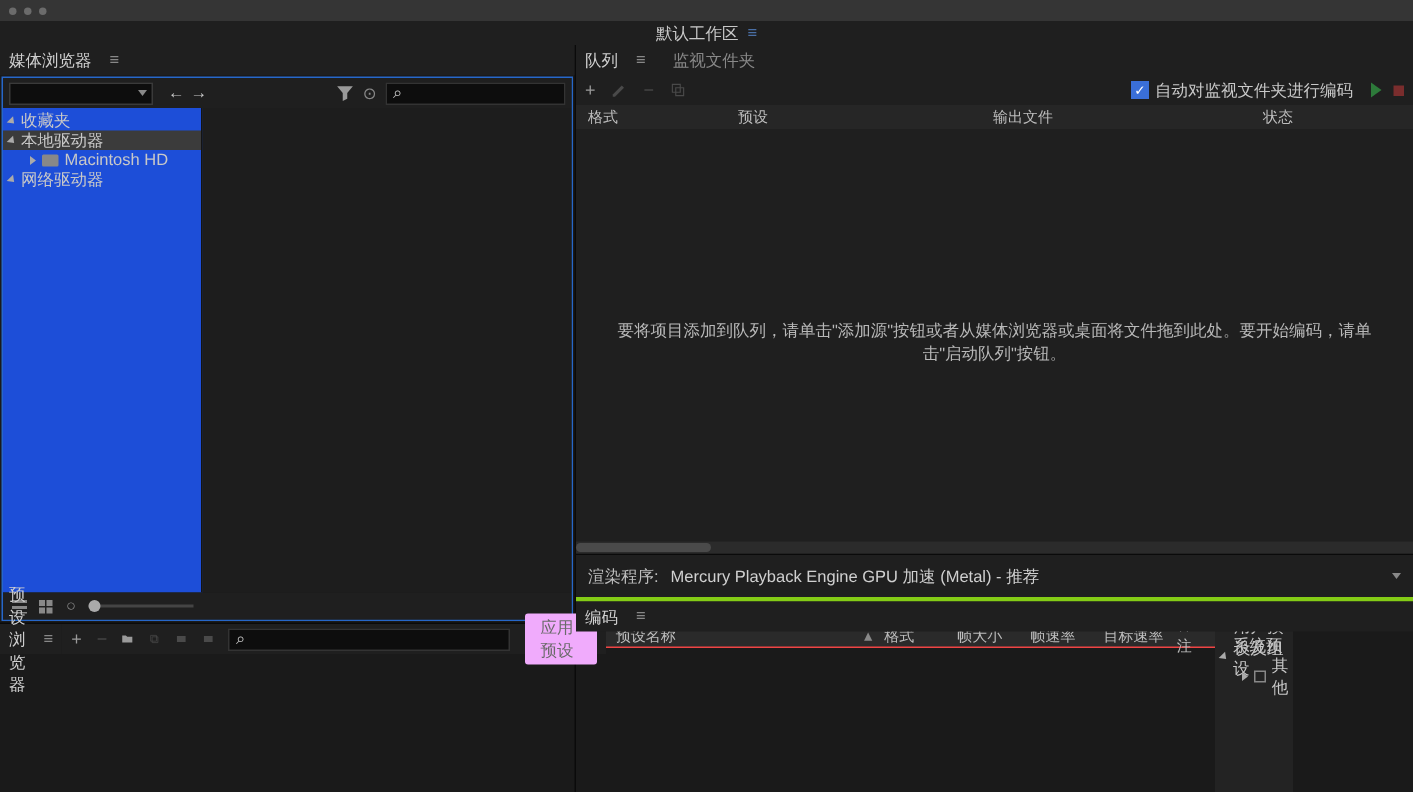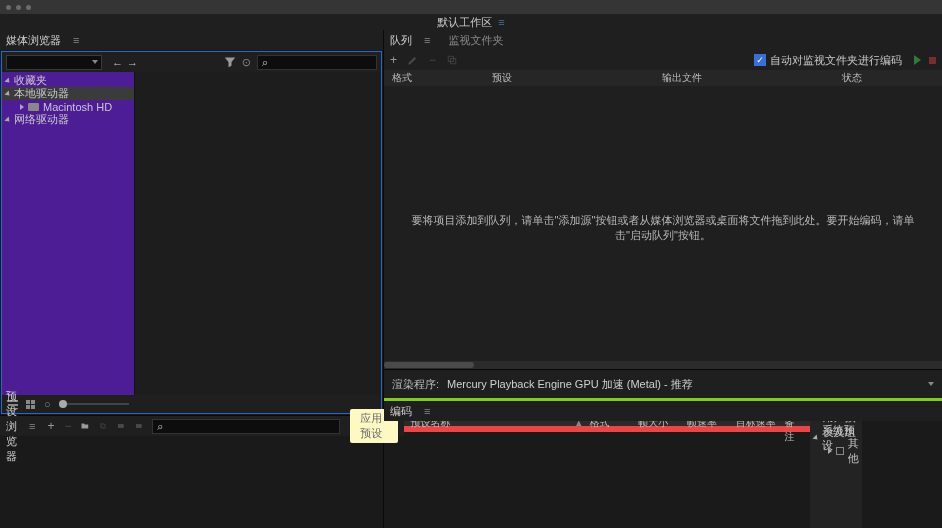--- a/index.html
+++ b/index.html
@@ -15,40 +15,40 @@
 .panel-tab{color:#d0d0d0}
 .panel-tab.inactive{color:#888}
 .burger{color:#888;margin-left:4px}
 .media-panel{flex:1;display:flex;flex-direction:column;border:1px solid #2667c9;min-height:0;margin:1px}
 .media-tools{height:20px;background:#1f1f1f;display:flex;align-items:center;padding:0 4px;gap:6px}
 .combo{flex:0 0 96px;height:15px;background:#0d0d0d;border:1px solid #3a3a3a;display:flex;align-items:center;justify-content:flex-end;padding-right:3px}
 .combo .caret{border-left:3px solid transparent;border-right:3px solid transparent;border-top:4px solid #888}
 .nav-arrows{display:flex;gap:4px;color:#5a5a5a;margin-left:4px}
 .spacer{flex:1}
 .media-body{flex:1;display:flex;min-height:0}
-.tree{width:133px;background:#4c1d95;padding:2px 0;border-right:1px solid #141414}
+.tree{width:133px;background:#1d4ed8;padding:2px 0;border-right:1px solid #141414}
 .tree-row{display:flex;align-items:center;height:13px;padding-left:4px;gap:4px;color:#c8c8c8}
 .tree-row.sel{background:#3b3b3b}
 .tw{width:0;height:0;border-top:3px solid transparent;border-bottom:3px solid transparent;border-left:4px solid #aaa}
 .tw.open{transform:rotate(45deg)}
 .tw.r{border-left-color:#aaa}
 .folder-ico{width:11px;height:8px;background:#888;border-radius:1px}
 .content-area{flex:1;background:#1d1d1d}
 .media-footer{height:18px;background:#1f1f1f;display:flex;align-items:center;padding:0 6px;gap:8px}
 .mf-icon{width:10px;height:9px;border:1px solid #888}
 .mf-icon.grid{background:linear-gradient(#888,#888) 0 0/4px 4px,linear-gradient(#888,#888) 5px 0/4px 4px,linear-gradient(#888,#888) 0 5px/4px 4px,linear-gradient(#888,#888) 5px 5px/4px 4px;background-repeat:no-repeat;border:none}
 .slider{width:70px;height:2px;background:#444;position:relative}
 .slider::before{content:"";position:absolute;left:0;top:-3px;width:8px;height:8px;border-radius:50%;background:#aaa}
 .preset-panel{flex:0 0 auto;display:flex;border-top:1px solid #0a0a0a}
 .preset-tools{height:20px;background:#1f1f1f;display:flex;align-items:center;padding:0 6px;gap:10px}
 .tool-ic{color:#9a9a9a;font-size:12px}
 .tool-ic.dis{color:#4a4a4a}
 .search-box{flex:0 0 188px;height:15px;background:#0d0d0d;border:1px solid #333;display:flex;align-items:center;padding:0 4px;gap:4px;color:#888}
-.apply-btn{background:#fef9c3;color:#6a6a6a;padding:2px 10px;border-radius:2px;margin-left:auto}
-.preset-cols{height:16px;background:#2a2a2a;display:flex;align-items:flex-start;padding:0 6px;border-bottom:6px solid #ef4444}
+.apply-btn{background:#f0abfc;color:#6a6a6a;padding:2px 10px;border-radius:2px;margin-left:auto}
+.preset-cols{height:16px;background:#2a2a2a;display:flex;align-items:center;padding:0 6px;border-bottom:1px solid #ef4444}
 .pc{font-size:10px;color:#bdbdbd}
 .preset-tree{flex:1;background:#232323;padding:2px 0;min-height:112px}
 .queue-tools{height:20px;background:#1f1f1f;display:flex;align-items:center;padding:0 6px;gap:10px}
 .chk{width:12px;height:12px;background:#3a6fd8;display:flex;align-items:center;justify-content:center;color:#fff;font-size:9px}
 .auto-row{display:flex;align-items:center;gap:4px;margin-left:auto}
 .play-tri{width:0;height:0;border-top:5px solid transparent;border-bottom:5px solid transparent;border-left:7px solid #2d7a3a;margin-left:8px}
 .stop-sq{width:7px;height:7px;background:#7a2d2d;margin-left:4px}
 .queue-cols{height:16px;background:#262626;display:flex;align-items:center;padding:0 8px}
 .qc{font-size:10px;color:#bdbdbd}
 .queue-body{flex:1;background:#1f1f1f;display:flex;align-items:center;justify-content:center;min-height:0;position:relative}

